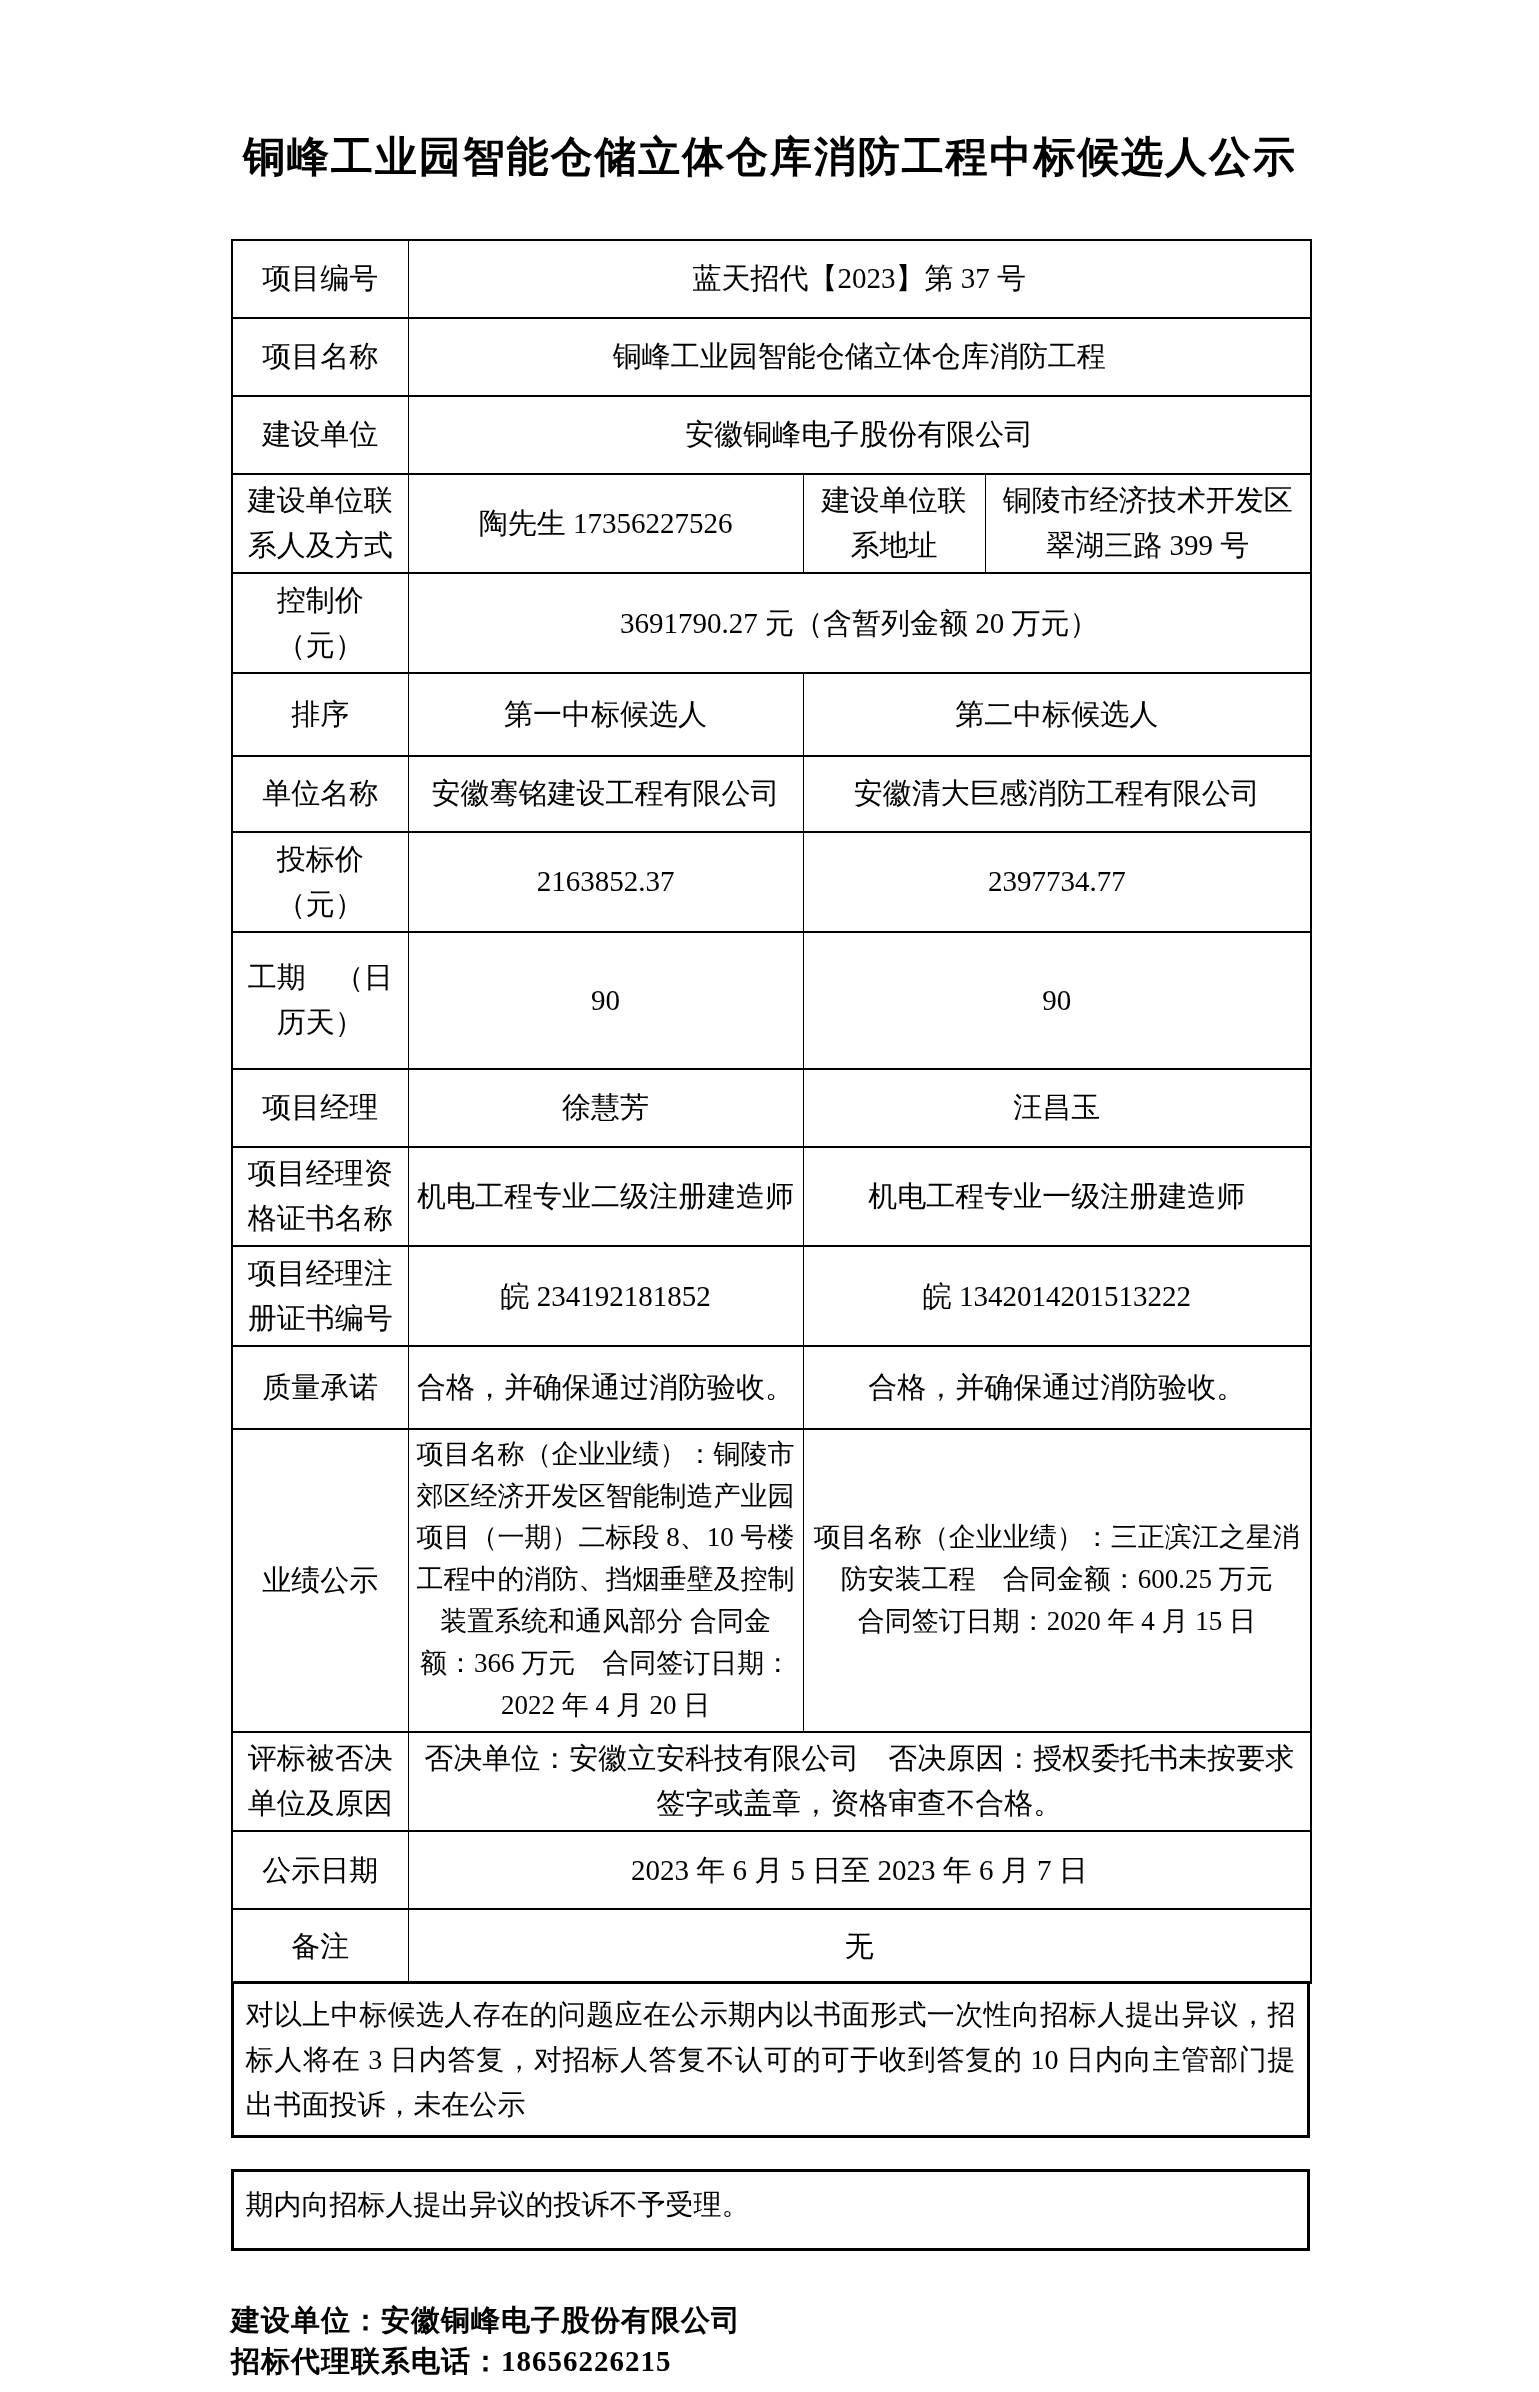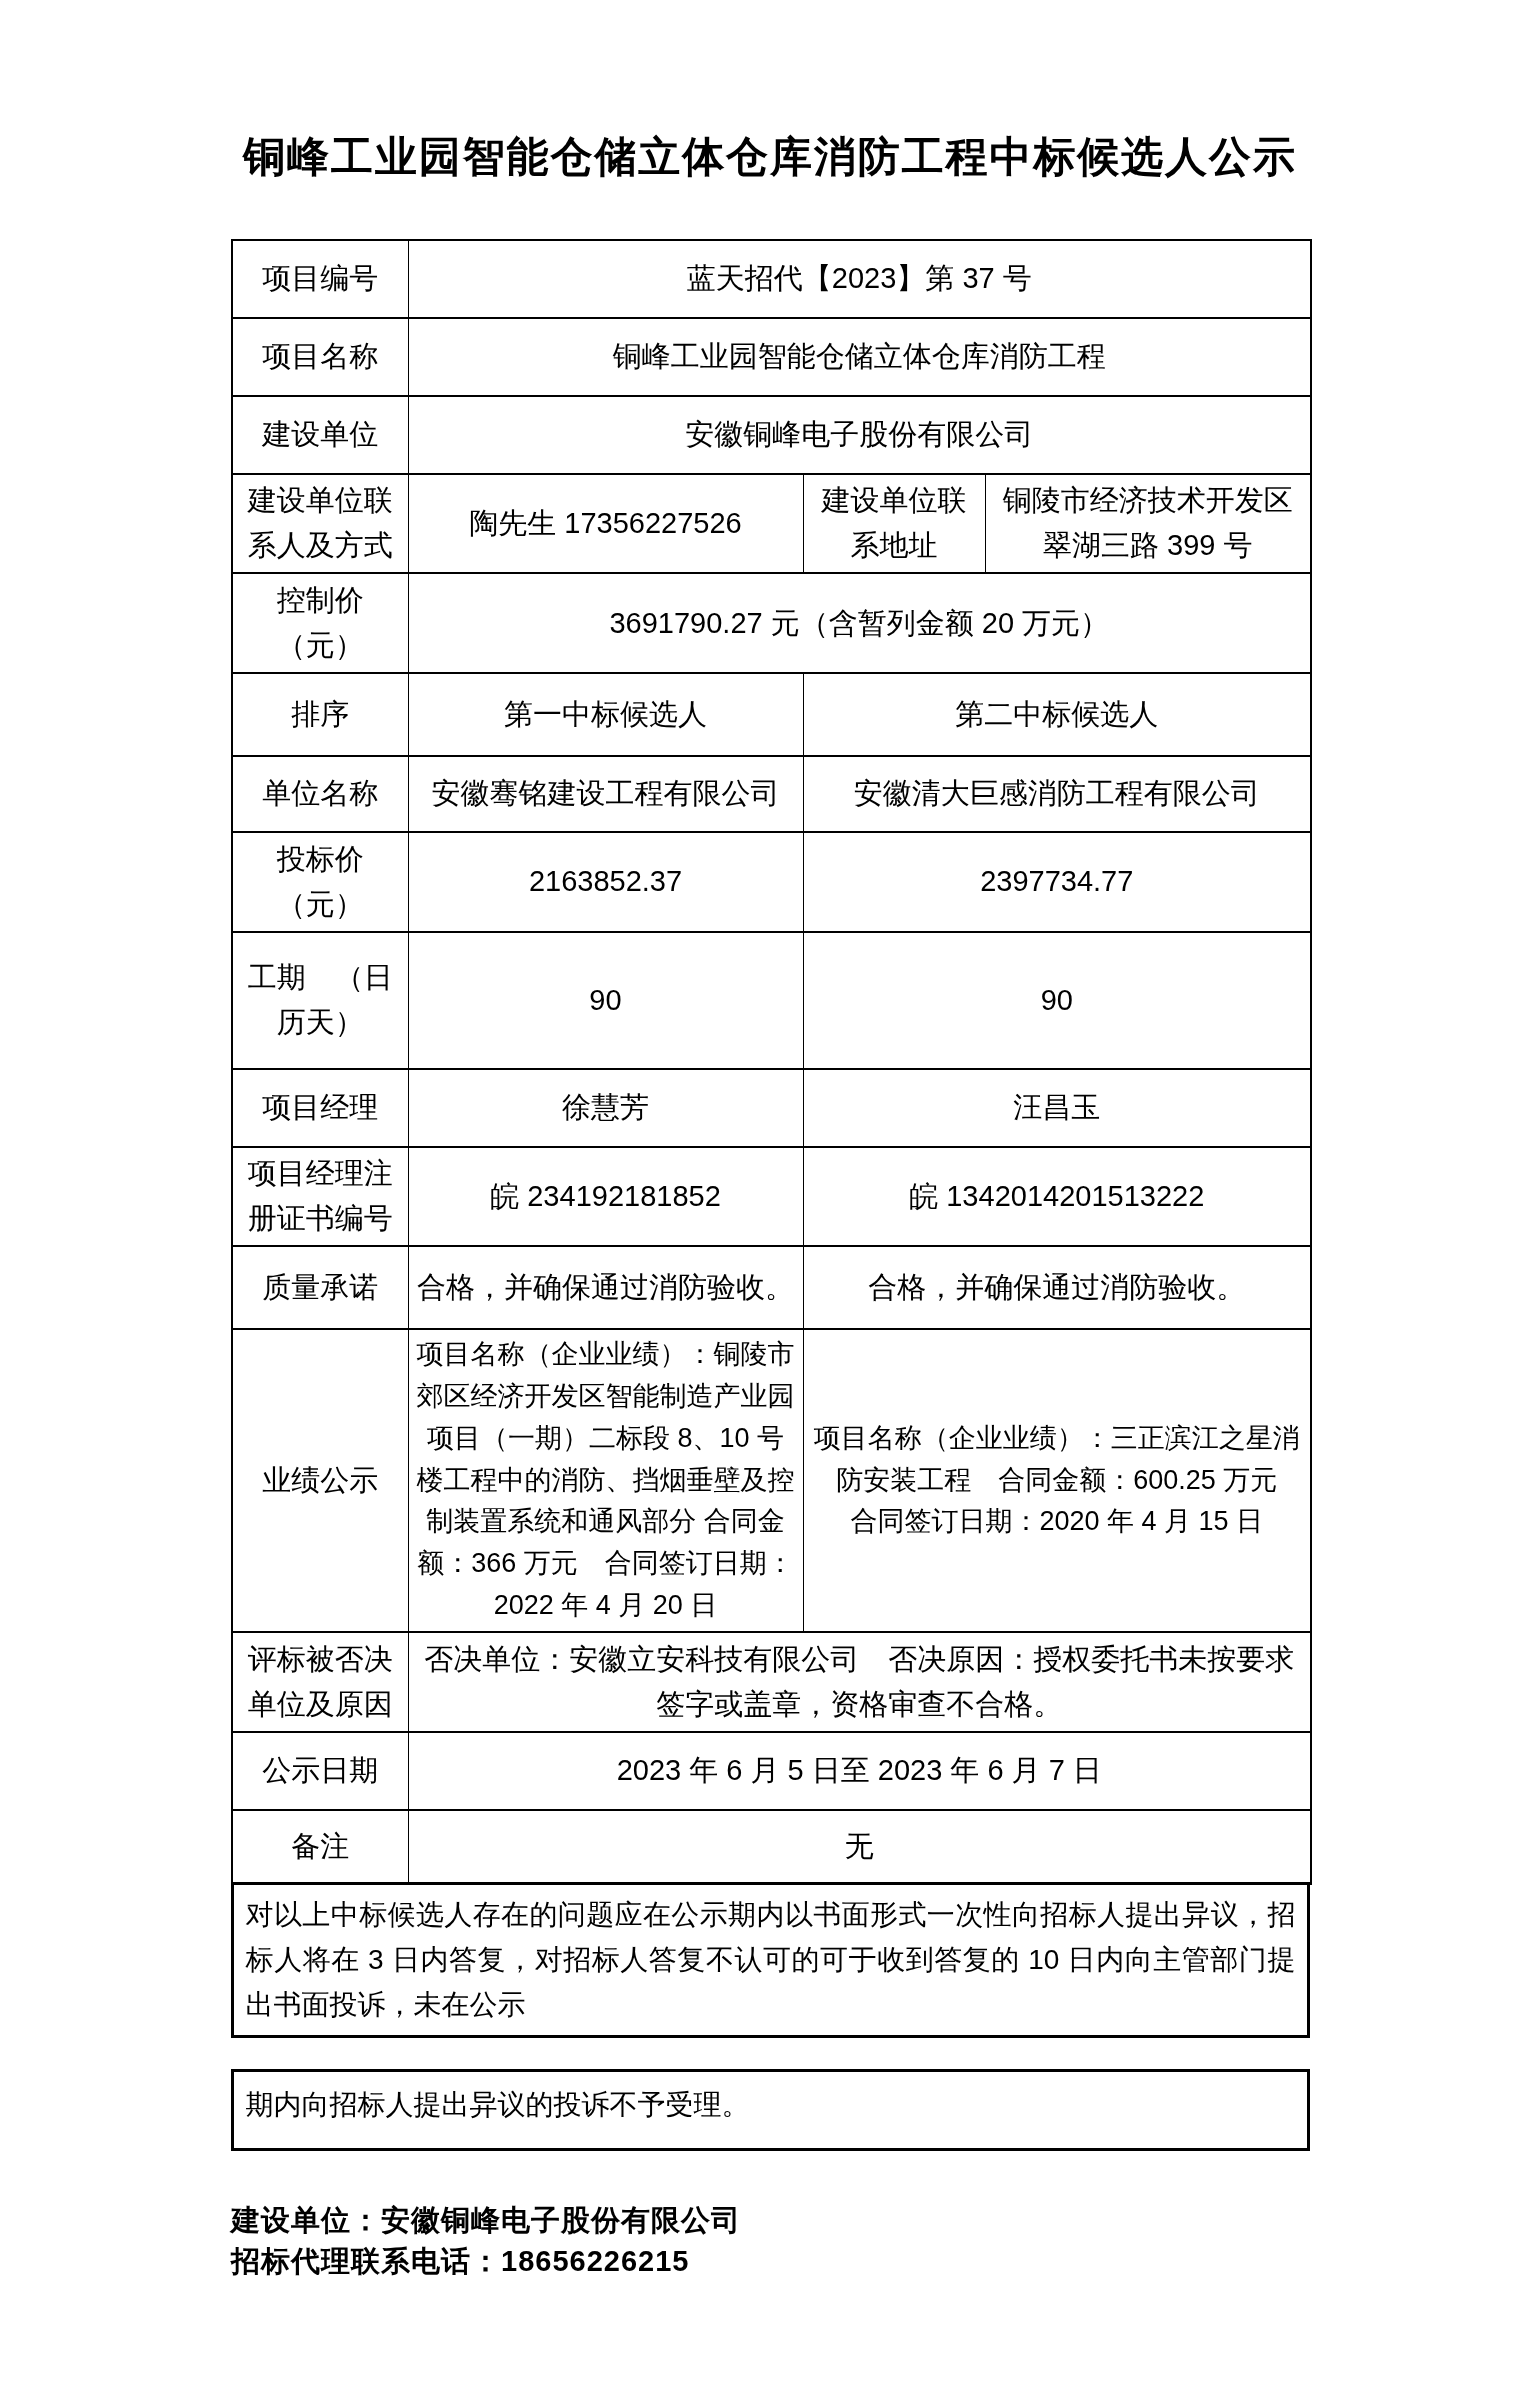--- a/index.html
+++ b/index.html
@@ -2,21 +2,21 @@
 <html lang="zh"><head>
 <meta charset="utf-8">
 <style>
   html,body{margin:0;padding:0;background:#ffffff;}
   .page{
     position:relative;
     width:1540px;
     height:2393px;
     background:#ffffff;
     color:#000000;
-    font-family:Liberation Sans, sans-serif;
+    font-family:Liberation Serif, serif;
     overflow:hidden;
   }
   .title{
     margin:0;
     padding-top:130px;
     text-align:center;
     font-size:42px;
     font-weight:700;
     letter-spacing:1.9px;
     line-height:1.3;
@@ -147,20 +147,25 @@
           <td class="lbl pre">工期　（日
 历天）</td>
           <td>90</td>
           <td colspan="2">90</td>
         </tr>
         <tr class="r10">
           <td class="lbl">项目经理</td>
           <td>徐慧芳</td>
           <td colspan="2">汪昌玉</td>
         </tr>
+        <tr class="r11">
+          <td class="lbl">项目经理资格证书名称</td>
+          <td>机电工程专业二级注册建造师</td>
+          <td colspan="2">机电工程专业一级注册建造师</td>
+        </tr>
         <tr class="r12">
           <td class="lbl">项目经理注册证书编号</td>
           <td>皖 234192181852</td>
           <td colspan="2">皖 1342014201513222</td>
         </tr>
         <tr class="r13">
           <td class="lbl">质量承诺</td>
           <td>合格，并确保通过消防验收。</td>
           <td colspan="2">合格，并确保通过消防验收。</td>
         </tr>

